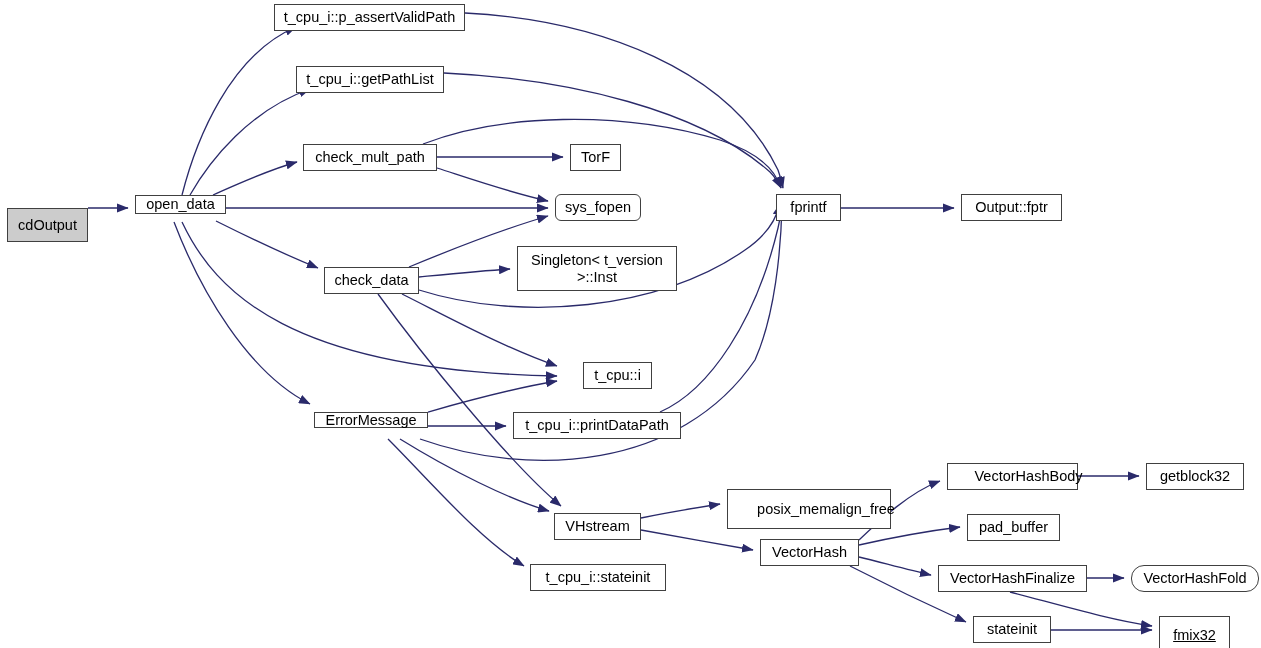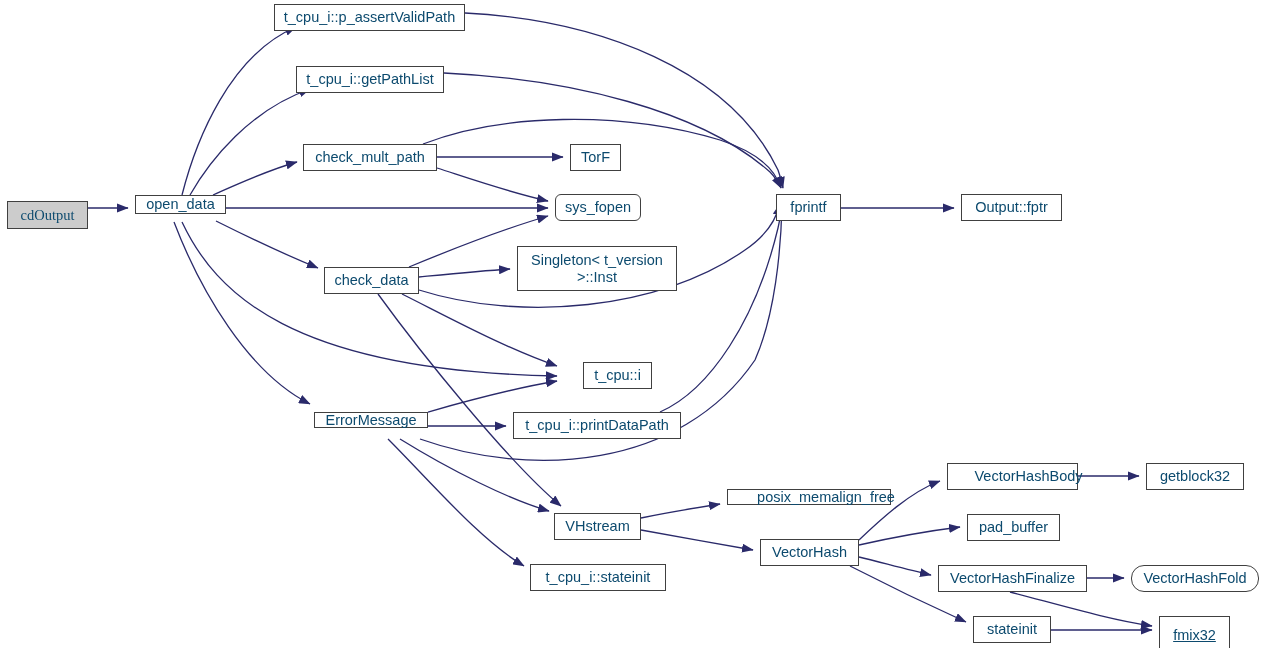--- a/index.html
+++ b/index.html
@@ -22,21 +22,21 @@
     top: 0;
     width: 1261px;
     height: 648px;
     pointer-events: none;
   }
   .node {
     position: absolute;
     box-sizing: border-box;
     border: 1px solid #404040;
     background: #ffffff;
-    color: #0c4a6e;
+    color: #000000;
     font-size: 14.5px;
     line-height: 1.12;
     display: flex;
     align-items: center;
     justify-content: center;
     text-align: center;
     white-space: pre-line;
     z-index: 5;
   }
   .node.highlight {
@@ -88,38 +88,38 @@
         <path d="M 859,545 C 890,538 928,531 960,527" fill="none" stroke="#2a2a6a" stroke-width="1.3" marker-end="url(#arrow)"></path>
         <path d="M 859,557 C 880,562 908,570 931,575" fill="none" stroke="#2a2a6a" stroke-width="1.3" marker-end="url(#arrow)"></path>
         <path d="M 850,566 C 885,584 935,608 966,622" fill="none" stroke="#2a2a6a" stroke-width="1.3" marker-end="url(#arrow)"></path>
         <path d="M 1078,476 L 1139,476" fill="none" stroke="#2a2a6a" stroke-width="1.3" marker-end="url(#arrow)"></path>
         <path d="M 1087,578 L 1124,578" fill="none" stroke="#2a2a6a" stroke-width="1.3" marker-end="url(#arrow)"></path>
         <path d="M 1010,592 C 1060,605 1110,620 1152,626" fill="none" stroke="#2a2a6a" stroke-width="1.3" marker-end="url(#arrow)"></path>
         <path d="M 1051,630 L 1152,630" fill="none" stroke="#2a2a6a" stroke-width="1.3" marker-end="url(#arrow)"></path>
       </g>
   </svg>
   <div id="nodes-group">
-      <div class="node highlight" style="left: 7px; top: 201px; width: 81px; height: 28px; font-family: Liberation Serif, serif;">cdOutput</div>
+      <div class="node highlight" style="left: 7px; top: 208px; width: 81px; height: 34px;">cdOutput</div>
       <div class="node" style="left: 135px; top: 195px; width: 91px; height: 19px;">open_data</div>
       <div class="node" style="left: 274px; top: 4px; width: 191px; height: 27px;">t_cpu_i::p_assertValidPath</div>
       <div class="node" style="left: 296px; top: 66px; width: 148px; height: 27px;">t_cpu_i::getPathList</div>
       <div class="node" style="left: 303px; top: 144px; width: 134px; height: 27px;">check_mult_path</div>
       <div class="node" style="left: 570px; top: 144px; width: 51px; height: 27px;">TorF</div>
       <div class="node" style="left: 555px; top: 194px; width: 86px; height: 27px; border-radius: 6px;">sys_fopen</div>
       <div class="node" style="left: 324px; top: 267px; width: 95px; height: 27px;">check_data</div>
       <div class="node two-line" style="left: 517px; top: 246px; width: 160px; height: 45px;">Singleton&lt; t_version
 &gt;::Inst</div>
       <div class="node" style="left: 776px; top: 194px; width: 65px; height: 27px;">fprintf</div>
       <div class="node" style="left: 961px; top: 194px; width: 101px; height: 27px;">Output::fptr</div>
       <div class="node" style="left: 563px; top: 362px; width: 69px; height: 27px; margin-left: 20px;">t_cpu::i</div>
       <div class="node" style="left: 314px; top: 412px; width: 114px; height: 16px;">ErrorMessage</div>
       <div class="node" style="left: 513px; top: 412px; width: 168px; height: 27px;">t_cpu_i::printDataPath</div>
       <div class="node" style="left: 554px; top: 513px; width: 87px; height: 27px;">VHstream</div>
       <div class="node" style="left: 530px; top: 564px; width: 136px; height: 27px;">t_cpu_i::stateinit</div>
-      <div class="node" style="left: 727px; top: 489px; width: 164px; height: 16px; padding-left: 34px;">posix_memalign_free</div>
+      <div class="node" style="left: 727px; top: 489px; width: 164px; height: 40px; padding-left: 34px;">posix_memalign_free</div>
       <div class="node" style="left: 760px; top: 539px; width: 99px; height: 27px;">VectorHash</div>
       <div class="node" style="left: 947px; top: 463px; width: 131px; height: 27px; padding-left: 32px;">VectorHashBody</div>
       <div class="node" style="left: 1146px; top: 463px; width: 98px; height: 27px;">getblock32</div>
       <div class="node" style="left: 967px; top: 514px; width: 93px; height: 27px;">pad_buffer</div>
       <div class="node" style="left: 938px; top: 565px; width: 149px; height: 27px;">VectorHashFinalize</div>
       <div class="node" style="left: 1131px; top: 565px; width: 128px; height: 27px; border-radius: 13px;">VectorHashFold</div>
       <div class="node" style="left: 973px; top: 616px; width: 78px; height: 27px;">stateinit</div>
       <div class="node" style="left: 1159px; top: 616px; width: 71px; height: 38px; text-decoration: underline;">fmix32</div>
     </div>
 </div>

